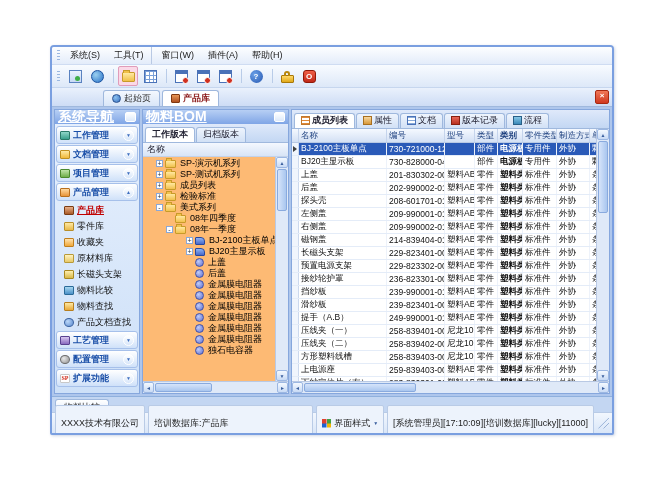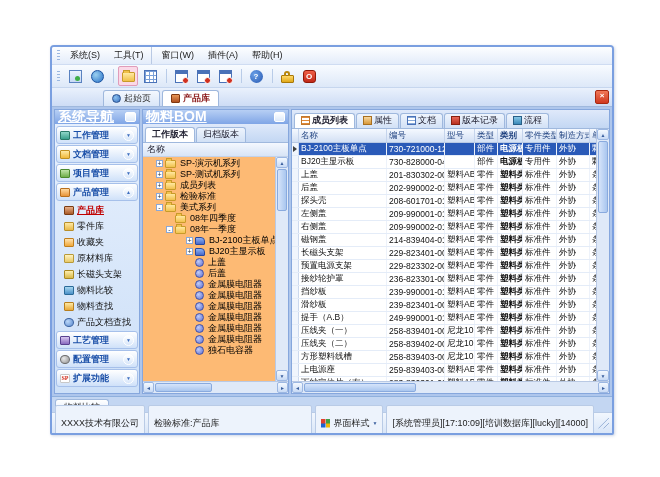--- a/index.html
+++ b/index.html
@@ -691,24 +691,24 @@
         </div>
       </div>
     </div>
 
     <div class="msg-strip">
       <span class="msg-tab">物料比较</span>
     </div>
 
     <div class="statusbar">
       <span class="s-sec">XXXX技术有限公司</span>
-      <span class="s-sec s-op">检验标准:产品库</span>
+      <span class="s-sec s-op">培训数据库:产品库</span>
       <span class="s-sec">
         <span class="style-grid-icon"></span>
         <span>界面样式</span>
         <span class="drop-arrow">▼</span>
       </span>
-      <span class="s-sec">[系统管理员][17:10:09][培训数据库][lucky][14000]</span>
+      <span class="s-sec">[系统管理员][17:10:09][培训数据库][lucky][11000]</span>
       <span class="resize-grip"></span>
     </div>
 
   </div>
 </div>
 
 </body></html>

